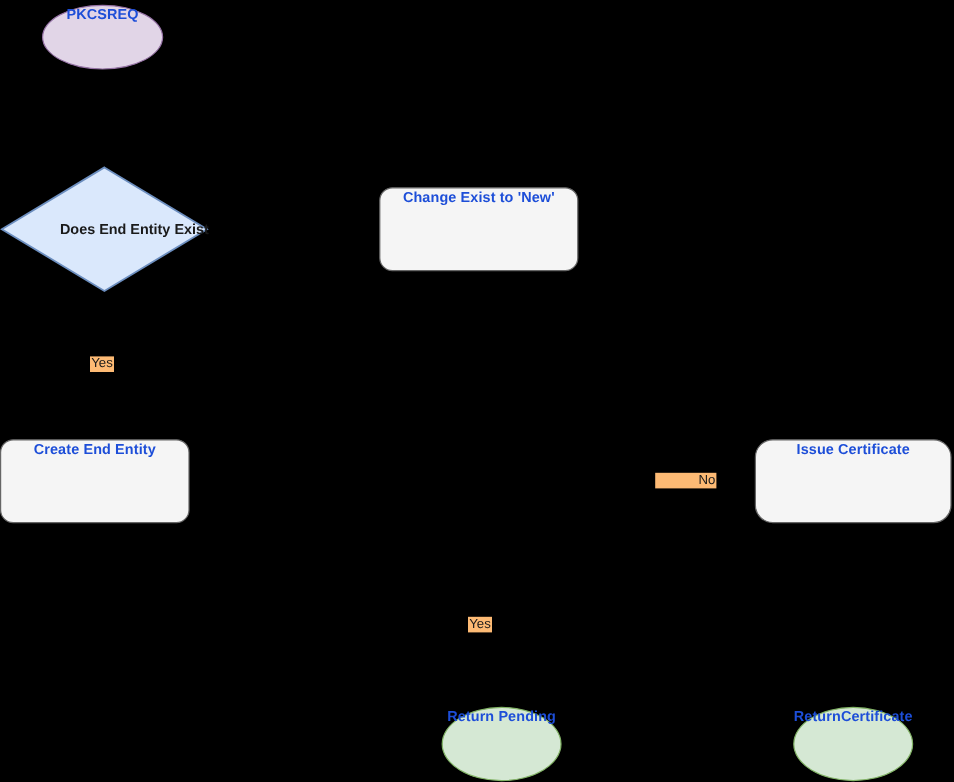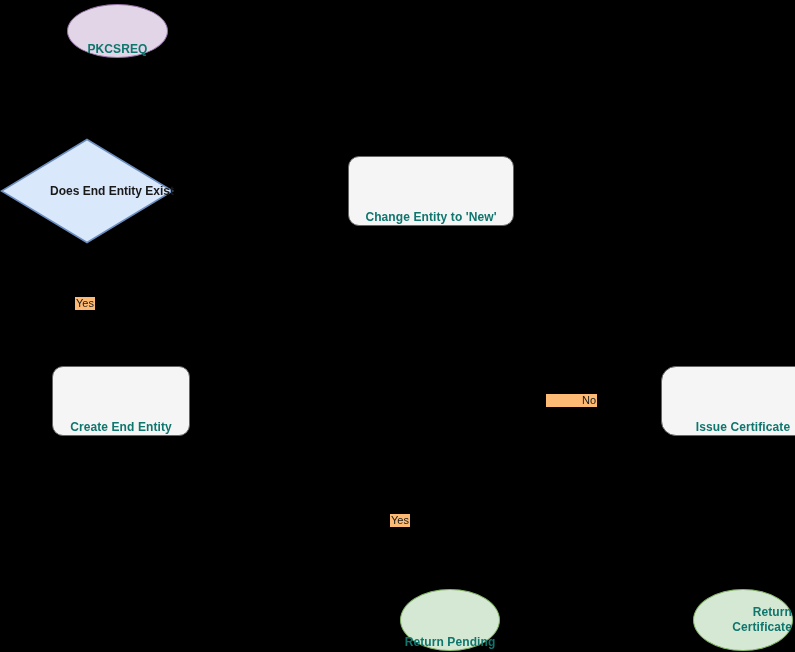--- a/index.html
+++ b/index.html
@@ -17,29 +17,28 @@
     position: relative;
     width: 795px;
     height: 652px;
     background: #000000;
     overflow: hidden;
   }
   .node {
     position: absolute;
     box-sizing: border-box;
     display: flex;
-    align-items: flex-end;
+    align-items: flex-start;
     justify-content: center;
     text-align: center;
     font-size: 12px;
     font-weight: bold;
-    color: #0f766e;
+    color: #1d4ed8;
     line-height: 1.22;
     letter-spacing: 0.1px;
-    margin-left: 32px;
   }
   
   .ellipse-start {
     background: #e1d5e7;
     border: 1.3px solid #9673a6;
     border-radius: 50%;
   }
   
   .ellipse-end {
     background: #d5e8d4;
@@ -102,46 +101,46 @@
   <div class="decision" style="left:0px; top:138px; width:174px; height:106px;">
     <svg width="174" height="106" viewBox="0 0 174 106">
       <polygon points="87,1.5 172.5,53 87,104.5 1.5,53" fill="#dae8fc" stroke="#6c8ebf" stroke-width="1.5"></polygon>
     </svg>
     <div class="dlabel">
       <span>Does End Entity Exist</span>
     </div>
   </div>
 
   <div class="node process-box" style="left:316px; top:156px; width:166px; height:70px;">
-    <span>Change Entity to 'New'</span>
+    <span>Change Exist to 'New'</span>
   </div>
 
   <div class="edge-label" style="left:75px; top:297px;">
     <span>Yes</span>
   </div>
 
-  <div class="node process-box" style="left:20px; top:366px; width:138px; height:70px;">
+  <div class="node process-box" style="left:0; top:366px; width:158px; height:70px;">
     <span>Create End Entity</span>
   </div>
 
 
   <div class="edge-label" style="left:546px; top:394px;padding-left:36px;">
     <span>No</span>
   </div>
 
   <div class="node process-box" style="left:629px; top:366px; width:164px; height:70px;border-radius:15px;">
     <span>Issue Certificate</span>
   </div>
 
   <div class="edge-label" style="left:390px; top:514px;">
     <span>Yes</span>
   </div>
 
   <div class="node ellipse-end" style="left:368px; top:589px; width:100px; height:62px;">
     <span>Return Pending</span>
   </div>
 
-  <div class="node ellipse-end" style="left:661px; top:589px; width:100px; height:62px; flex-direction:column;">
+  <div class="node ellipse-end" style="left:661px; top:589px; width:100px; height:62px; flex-direction:row;">
     <span>Return</span>
     <span>Certificate</span>
   </div>
 
 </div>
 
 </body></html>

